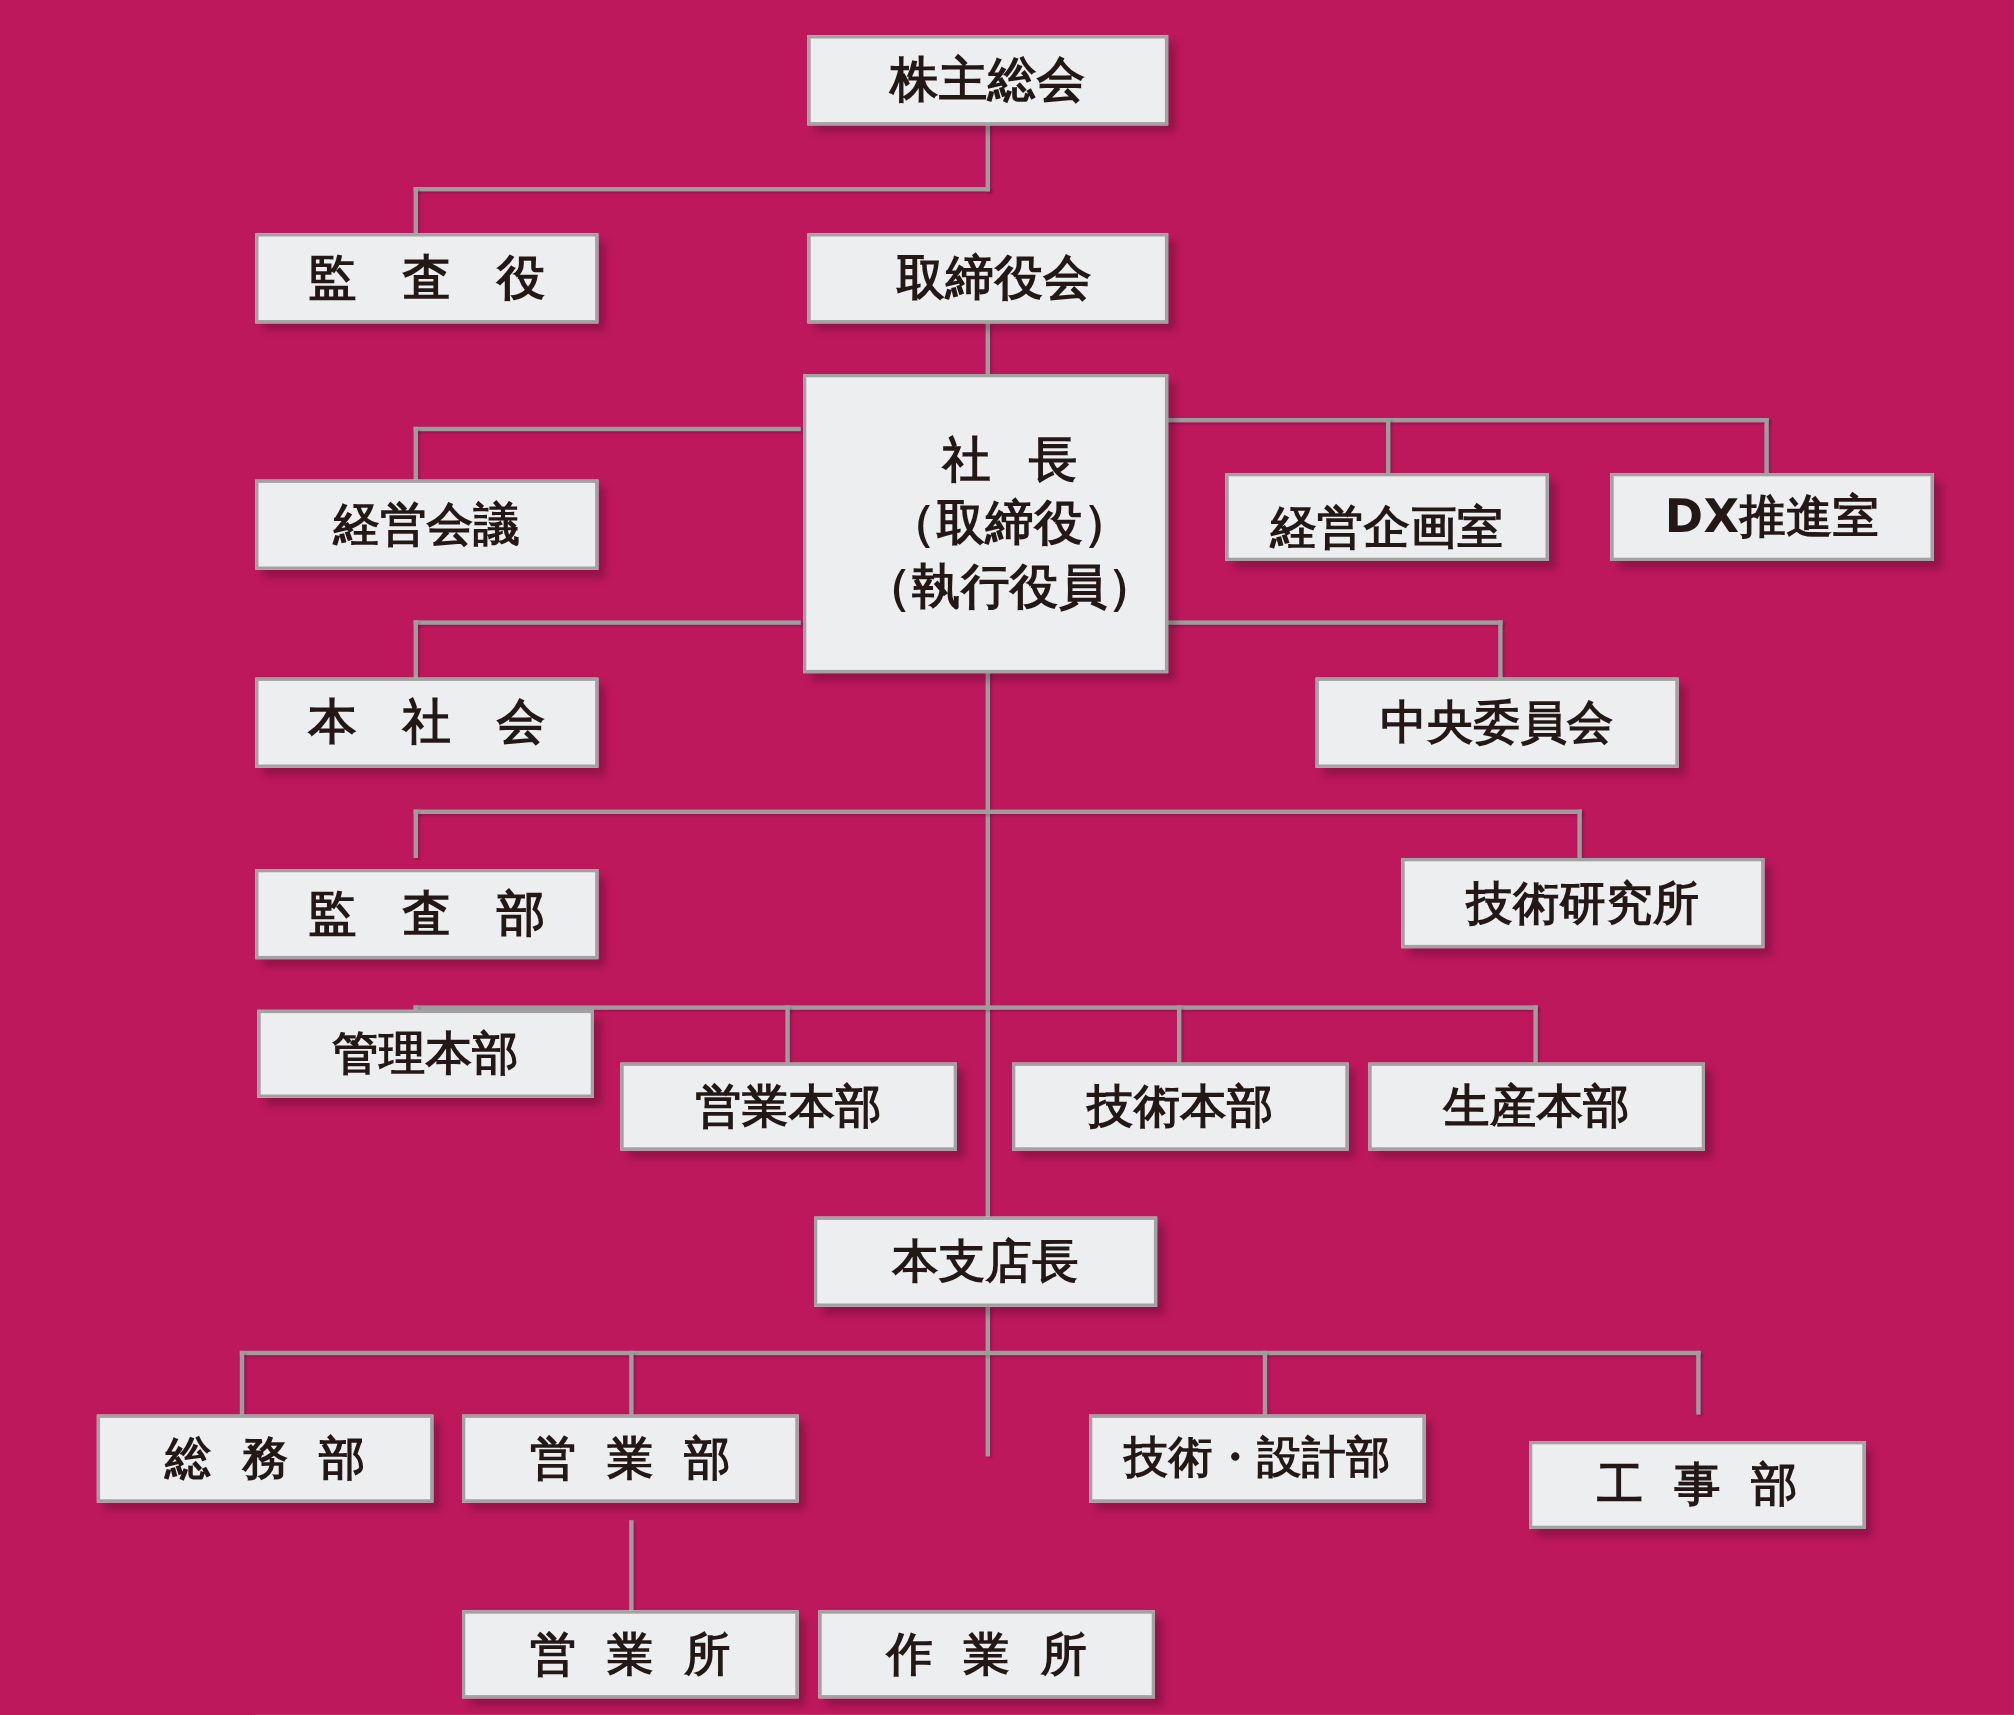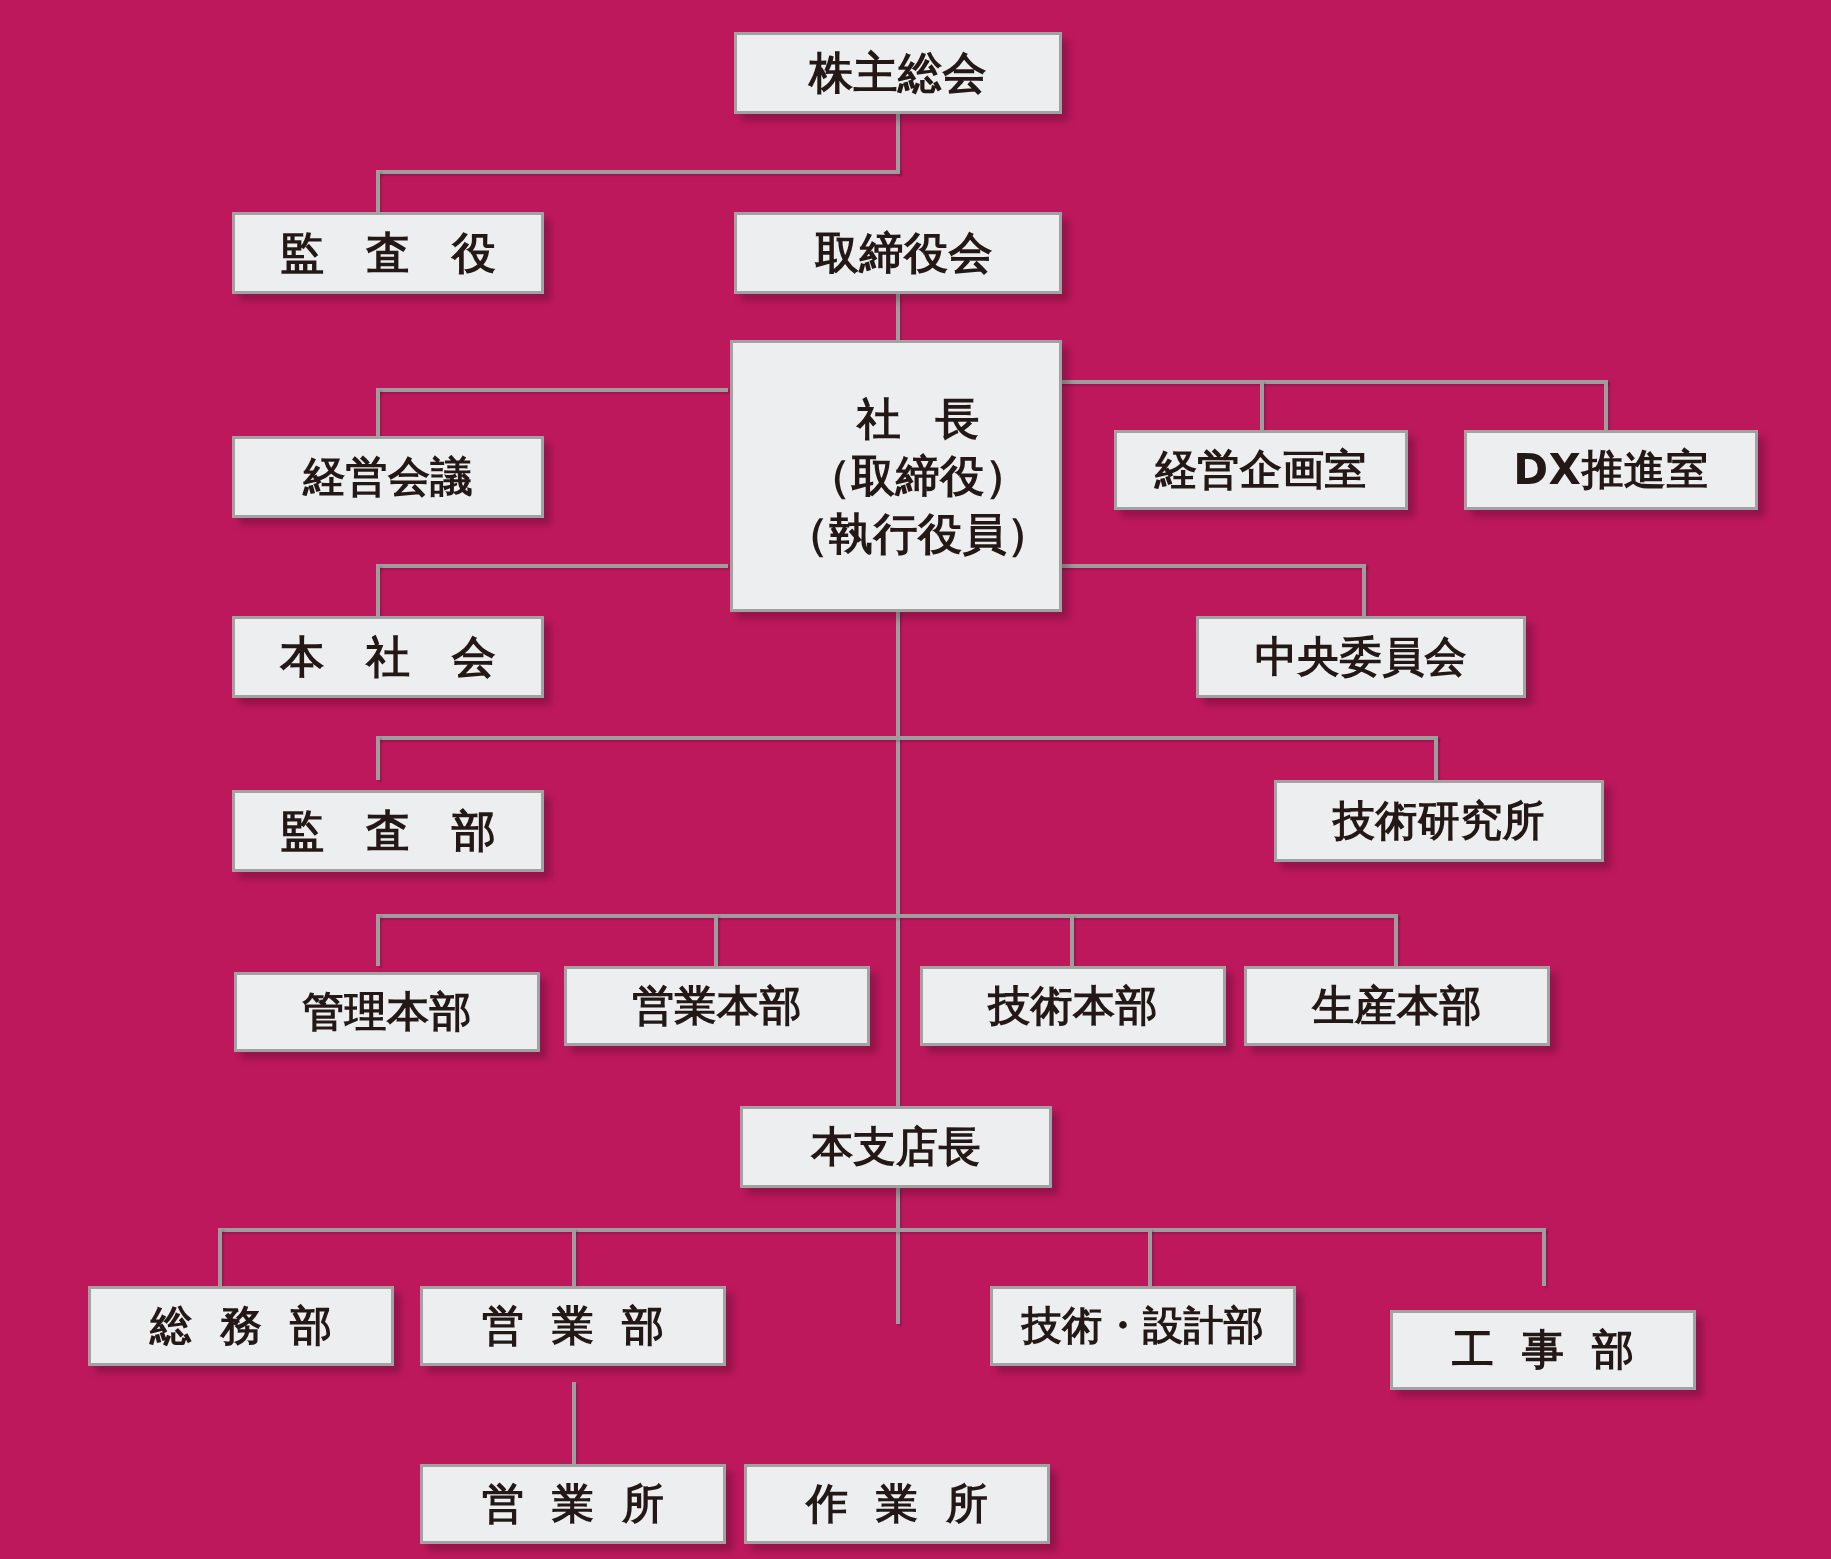--- a/index.html
+++ b/index.html
@@ -115,21 +115,21 @@
   <div class="box f44 multi" style="left: 730px; top: 340px; width: 332px; height: 272px; background: rgb(236, 238, 240); border-color: rgb(162, 162, 162); color: rgb(35, 24, 21);">
     <span class="pres-l1 sp-lead" style="letter-spacing:0.22em;text-indent:0.22em;">社 長</span>
     <span>（取締役）</span>
     <span>（執行役員）</span>
   </div>
 
   <div class="box f42" style="left: 232px; top: 436px; width: 312px; height: 82px; background: rgb(236, 238, 240); border-color: rgb(162, 162, 162); color: rgb(35, 24, 21);">
     <span>経営会議</span>
   </div>
 
-  <div class="box f42" style="left: 1114px; top: 430px; width: 294px; height: 80px; background: rgb(236, 238, 240); border-color: rgb(162, 162, 162); color: rgb(35, 24, 21);">
+  <div class="box f42" style="left: 1114px; top: 430px; width: 294px; height: 80px; background: rgb(236, 238, 240); border-color: rgb(162, 162, 162); color: rgb(35, 24, 21); align-items: flex-end;">
     <span>経営企画室</span>
   </div>
 
   <div class="box f42" style="left: 1464px; top: 430px; width: 294px; height: 80px; background: rgb(236, 238, 240); border-color: rgb(162, 162, 162); color: rgb(35, 24, 21);">
     <span>DX推進室</span>
   </div>
 
   <div class="box f44 sp-wide" style="left: 232px; top: 616px; width: 312px; height: 82px; background: rgb(236, 238, 240); border-color: rgb(162, 162, 162); color: rgb(35, 24, 21);">
     <span>本 社 会</span>
   </div>
@@ -139,21 +139,21 @@
   </div>
 
   <div class="box f44 sp-wide" style="left: 232px; top: 790px; width: 312px; height: 82px; background: rgb(236, 238, 240); border-color: rgb(162, 162, 162); color: rgb(35, 24, 21);">
     <span>監 査 部</span>
   </div>
 
   <div class="box f42" style="left: 1274px; top: 780px; width: 330px; height: 82px; background: rgb(236, 238, 240); border-color: rgb(162, 162, 162); color: rgb(35, 24, 21);">
     <span>技術研究所</span>
   </div>
 
-  <div class="box f42" style="left: 234px; top: 972px; width: 306px; height: 80px; background: rgb(236, 238, 240); border-color: rgb(162, 162, 162); color: rgb(35, 24, 21);">
+  <div class="box f42" style="left: 234px; top: 918px; width: 306px; height: 80px; background: rgb(236, 238, 240); border-color: rgb(162, 162, 162); color: rgb(35, 24, 21);">
     <span>管理本部</span>
   </div>
 
   <div class="box f42" style="left: 564px; top: 966px; width: 306px; height: 80px; background: rgb(236, 238, 240); border-color: rgb(162, 162, 162); color: rgb(35, 24, 21);">
     <span>営業本部</span>
   </div>
 
   <div class="box f42" style="left: 920px; top: 966px; width: 306px; height: 80px; background: rgb(236, 238, 240); border-color: rgb(162, 162, 162); color: rgb(35, 24, 21);">
     <span>技術本部</span>
   </div>

